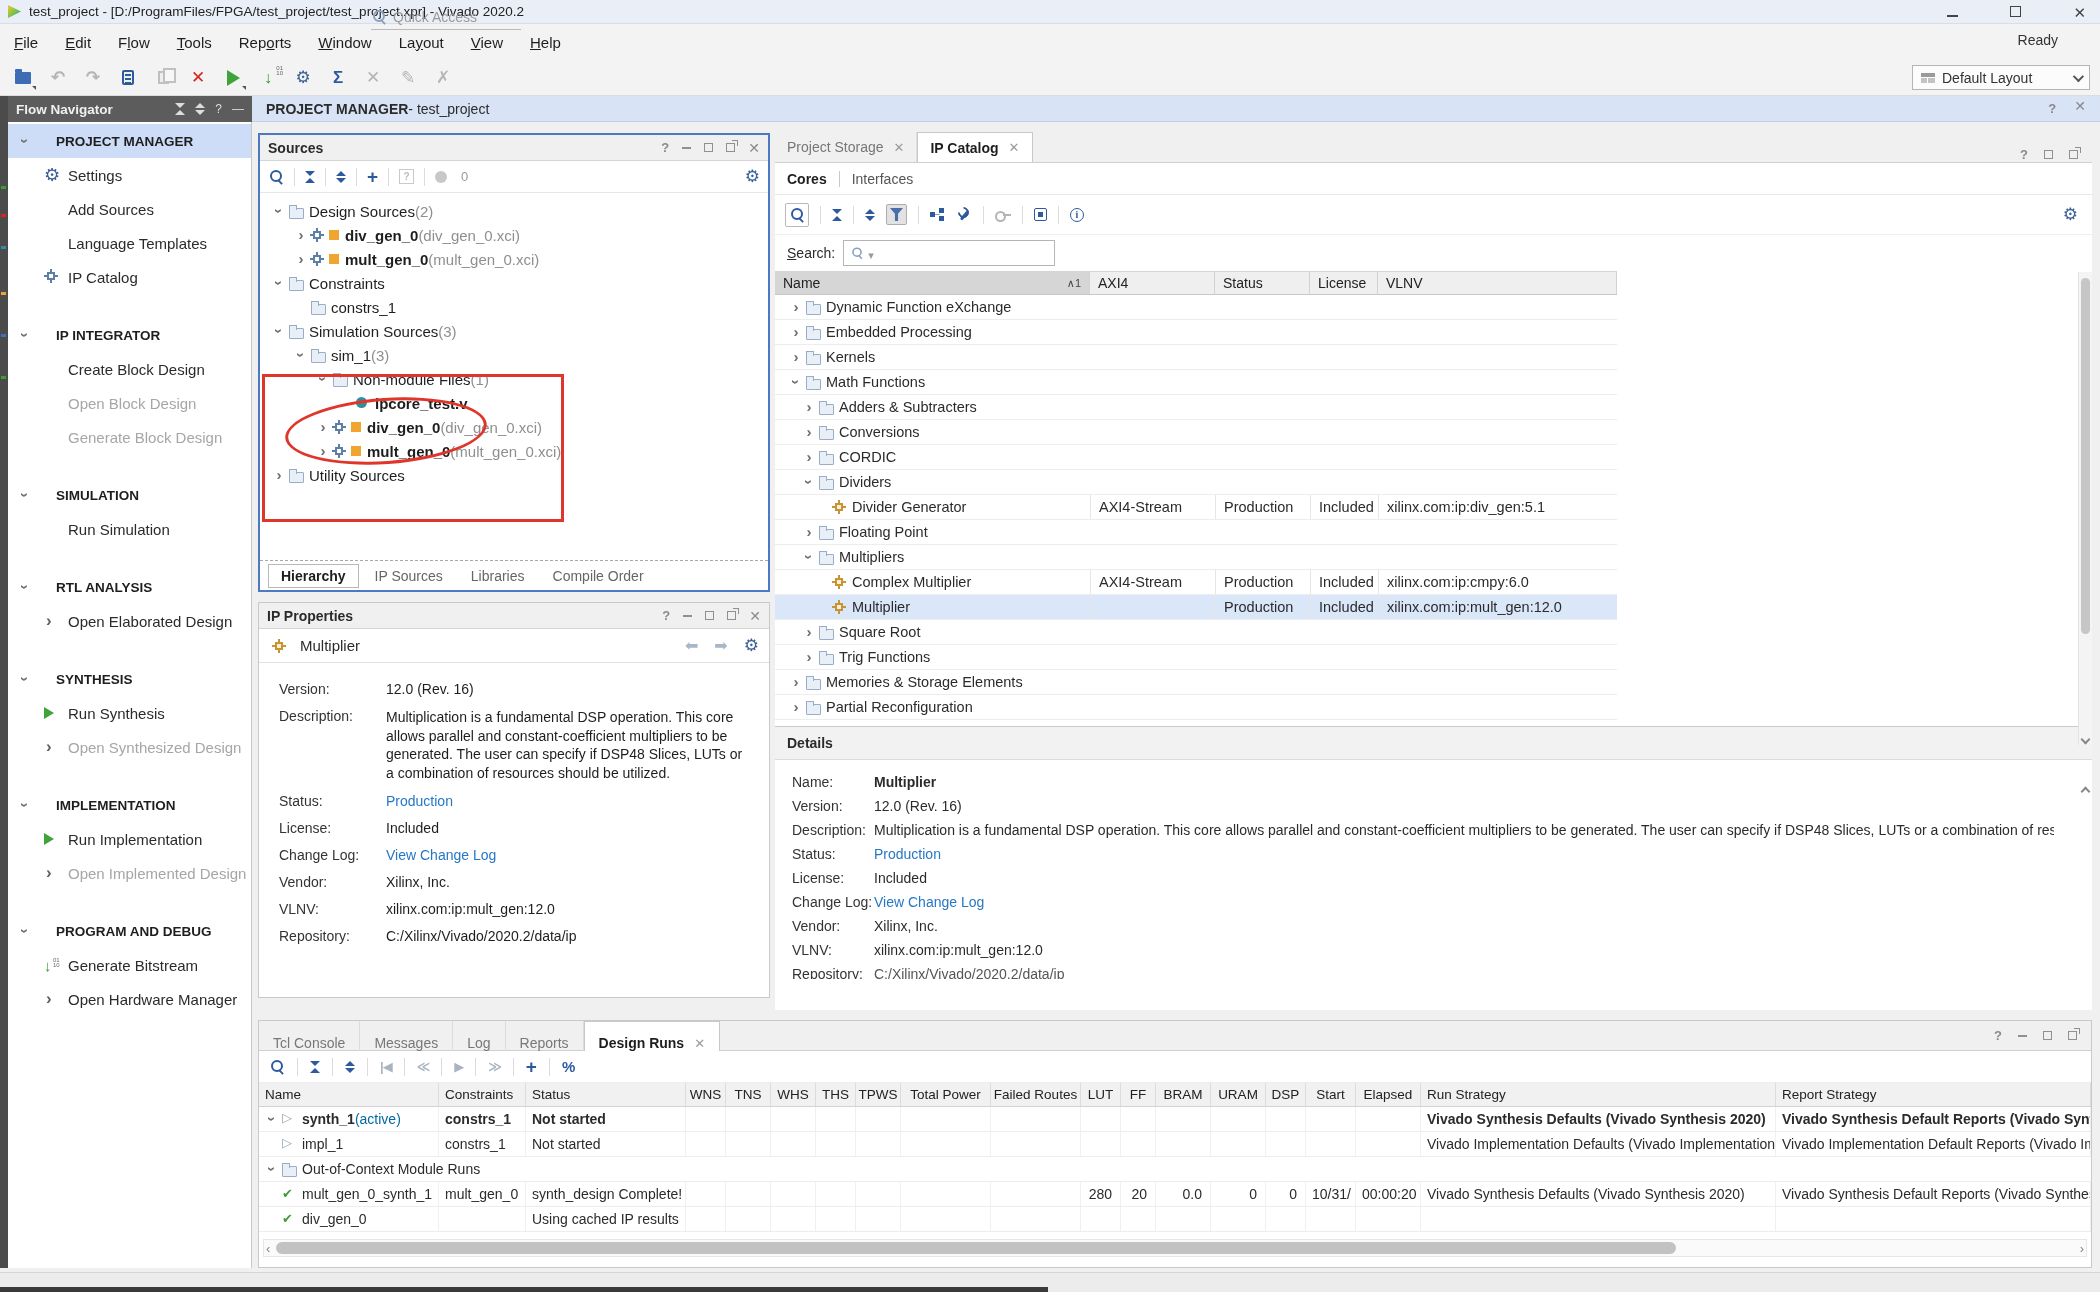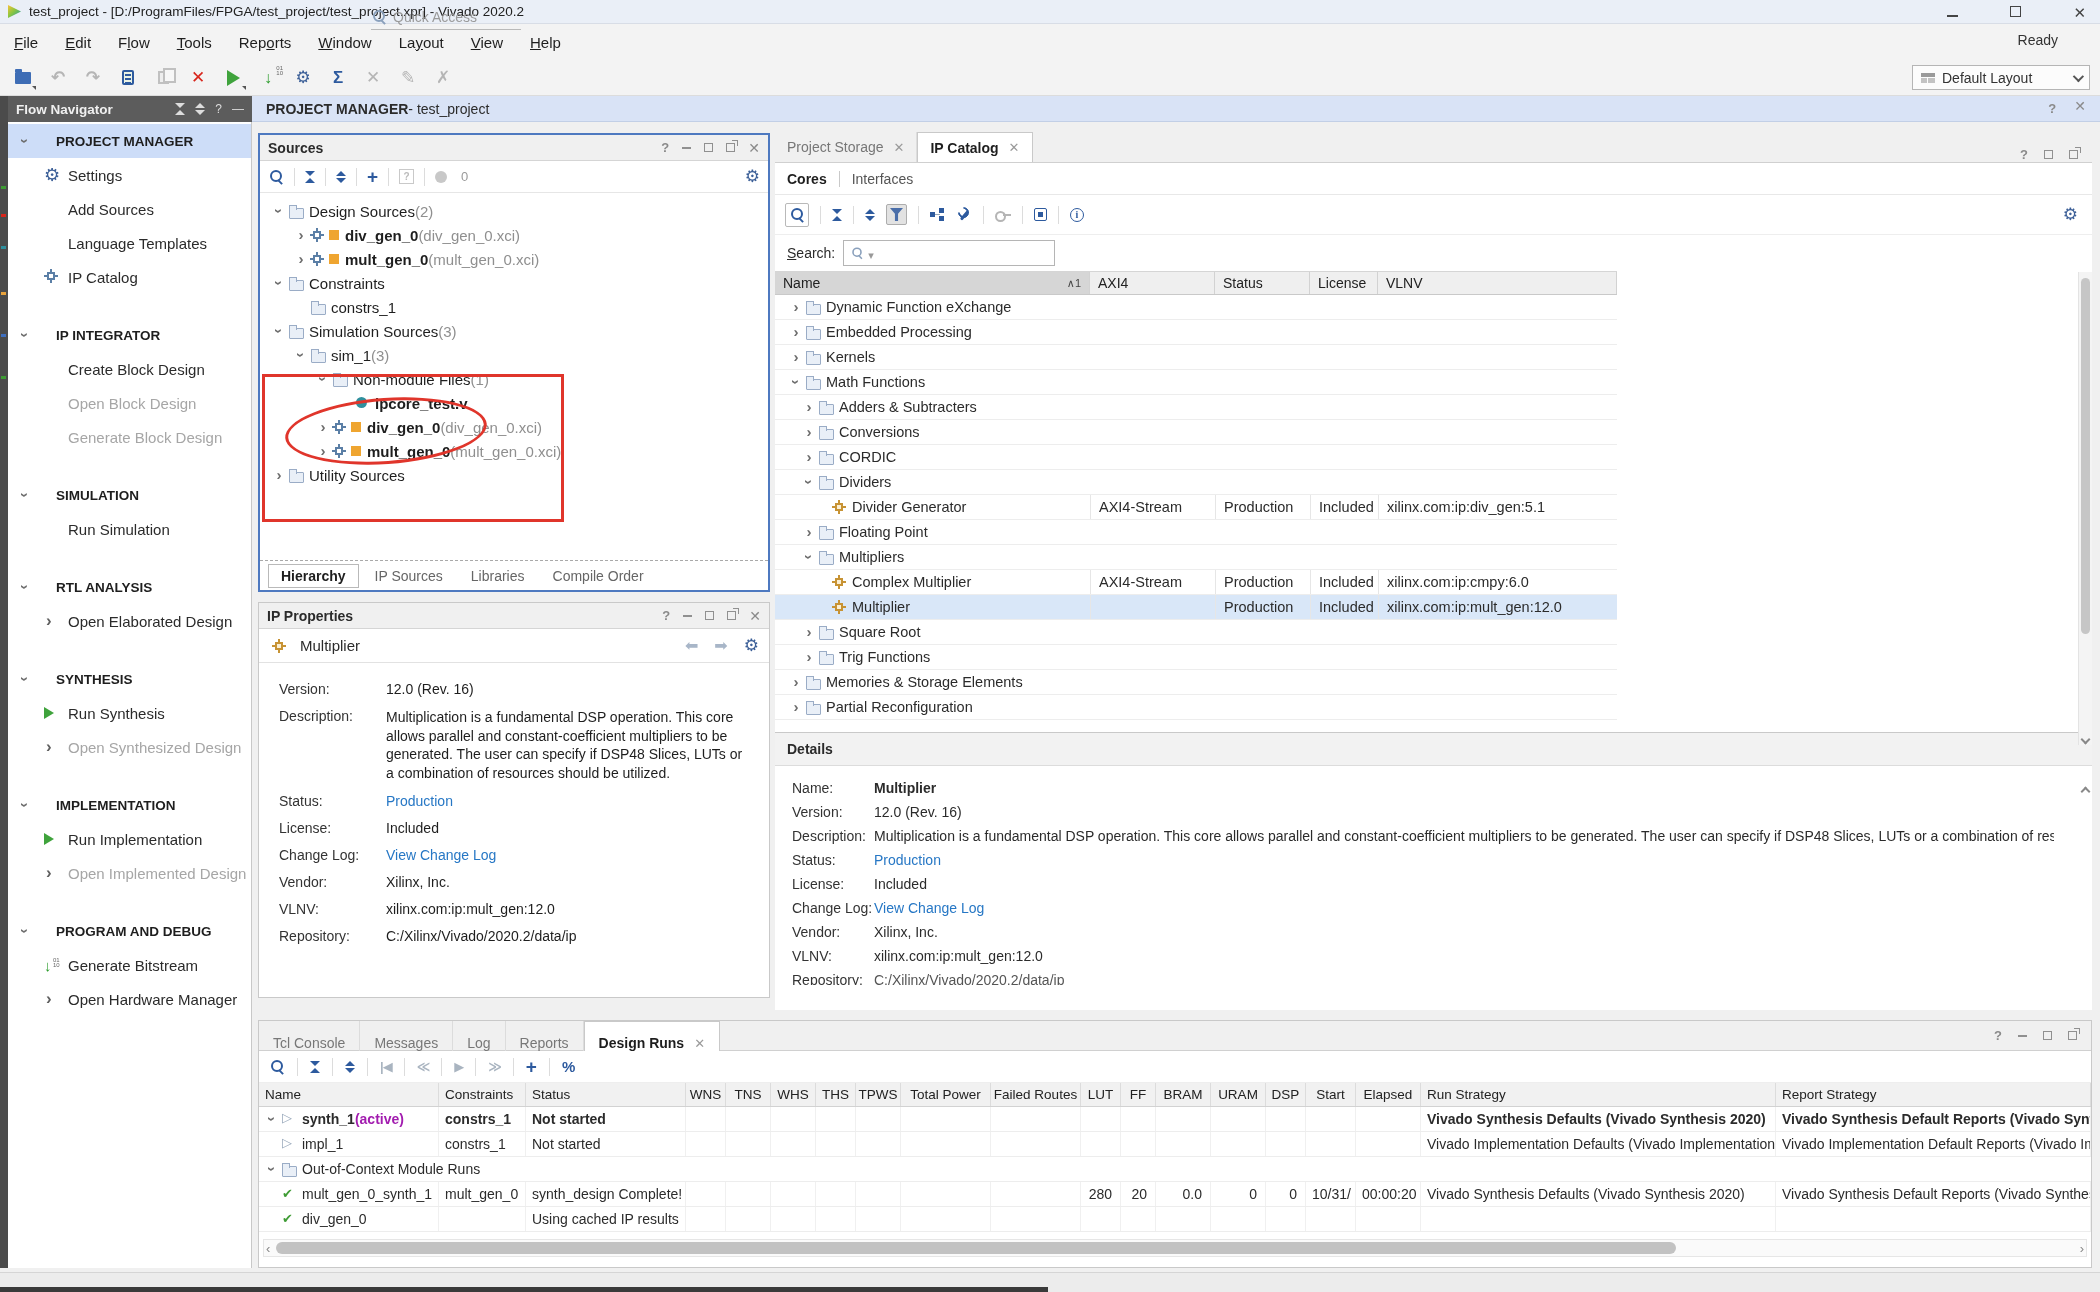--- a/index.html
+++ b/index.html
@@ -166,21 +166,21 @@
 .sortmark{font-size:11px;color:#444}
 .cat-rows{width:842px}
 .cat-row{display:grid;grid-template-columns:315px 125px 95px 68px 239px;height:25px;align-items:stretch;border-bottom:1px solid #ededed;cursor:default}
 .cat-row[data-cls~="sel"]{background:#d9e7f8}
 .ccell{display:flex;align-items:center;overflow:hidden;white-space:nowrap;padding-left:8px;font-size:14.5px}
 .cat-row[data-cls~="ip"] .ccell+.ccell{border-left:1px solid #e6e6e6}
 .namecell{padding-left:0}
 .cat-row[data-lvl="0"] .namecell{padding-left:14px}
 .cat-row[data-lvl="1"] .namecell{padding-left:27px}
 .cat-row[data-lvl="2"] .namecell{padding-left:40px}
-.details-bar{height:34px;background:#f2f2f2;border-top:1px solid #c9c9c9;border-bottom:1px solid #dcdcdc;display:flex;align-items:center;padding-left:12px;font-weight:bold;font-size:14px;margin-top:12px}
+.details-bar{height:34px;background:#f2f2f2;border-top:1px solid #c9c9c9;border-bottom:1px solid #dcdcdc;display:flex;align-items:center;padding-left:12px;font-weight:bold;font-size:14px;margin-top:6px}
 .details-body{padding:14px 0 0 17px;overflow:hidden;height:219px}
 .dfield{display:flex;margin-bottom:8px;font-size:14px;height:16px}
 .dlabel{width:82px;min-width:82px;color:#333}
 .dvalue{white-space:nowrap;overflow:hidden;max-width:1180px}
 .dvalue[data-cls~="link"]{color:#2677c5}
 .dvalue[data-cls~="bold"]{font-weight:bold}
 .dvalue[data-cls~="clip"]{color:#555}
 .vscroll{position:absolute;right:0;top:139px;width:14px;height:473px;background:#f4f4f4;border-left:1px solid #e3e3e3}
 .vthumb{position:absolute;left:2px;top:6px;width:9px;height:356px;background:#c6c6c6;border-radius:5px}
 .vchev{position:absolute;left:3px;bottom:2px;width:7px;height:7px;border-right:2px solid #888;border-bottom:2px solid #888;transform:rotate(45deg)}
@@ -198,21 +198,21 @@
 .run-head{display:grid;grid-template-columns:180px 87px 160px 40px 45px 45px 40px 45px 90px 90px 40px 35px 55px 55px 40px 50px 65px 355px 1fr;height:24px;background:#f1f1f1;border-bottom:1px solid #d2d2d2;font-size:13.5px}
 .hcell{display:flex;align-items:center;padding-left:6px;border-right:1px solid #dcdcdc;overflow:hidden;white-space:nowrap;color:#222}
 .run-head .hcell:nth-child(n+4):nth-child(-n+17){justify-content:center;padding-left:0}
 .run-row{display:grid;grid-template-columns:180px 87px 160px 40px 45px 45px 40px 45px 90px 90px 40px 35px 55px 55px 40px 50px 65px 355px 1fr;height:25px;border-bottom:1px solid #ededed;font-size:14px;cursor:default}
 .rcell{display:flex;align-items:center;padding-left:6px;border-right:1px solid #f0f0f0;overflow:hidden;white-space:nowrap}
 .run-row .rcell:nth-child(n+4):nth-child(-n+15){justify-content:flex-end;padding-right:8px;padding-left:0}
 .run-row[data-cls~="bold"]{font-weight:bold}
 .run-row[data-cls~="folder"] .rcell{border-right:none;overflow:visible}
 .rnamecell{padding-left:6px}
 .run-row[data-lvl="1"] .rnamecell{}
-.nsuffix{color:#a21caf;font-weight:bold}
+.nsuffix{color:#0369a1;font-weight:normal}
 .tico[data-icon="check"]::before{content:"✔";position:absolute;left:1px;top:0;color:#3f9c35;font-size:13px;font-weight:bold}
 .tico[data-icon="run"]::before{content:"▷";position:absolute;left:1px;top:-1px;color:#97a7ba;font-size:13px}
 .hscroll{position:absolute;left:4px;right:4px;top:218px;height:18px;background:#fafafa;border:1px solid #e6e6e6;display:flex;align-items:center}
 .hthumb{position:absolute;left:12px;width:1400px;height:12px;background:#c2c2c2;border-radius:6px}
 .hchev{color:#888;font-size:13px;position:absolute;top:1px}
 .statusbar{position:absolute;left:0;top:1272px;width:2100px;height:20px;background:#ececec;border-top:1px solid #d5d5d5}
 .darkstrip{position:absolute;left:0;bottom:0;width:1048px;height:5px;background:#3a3a3a}
 </style>
 </head>
 <body>

